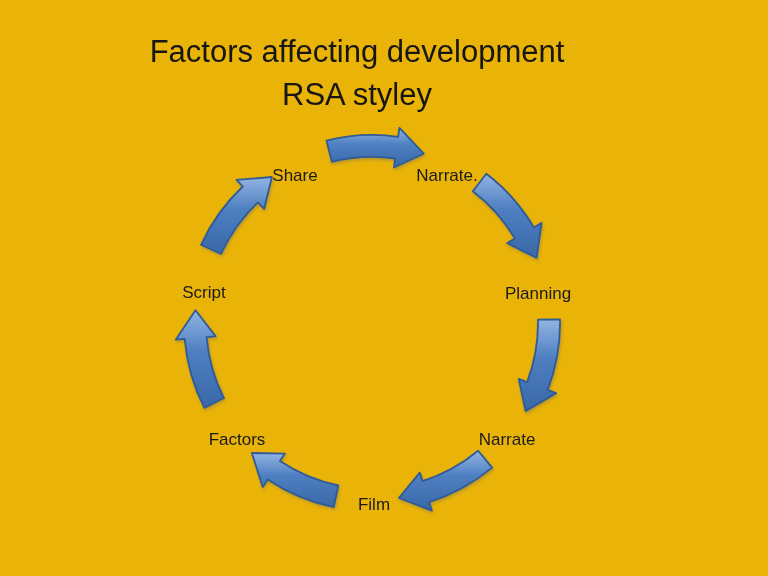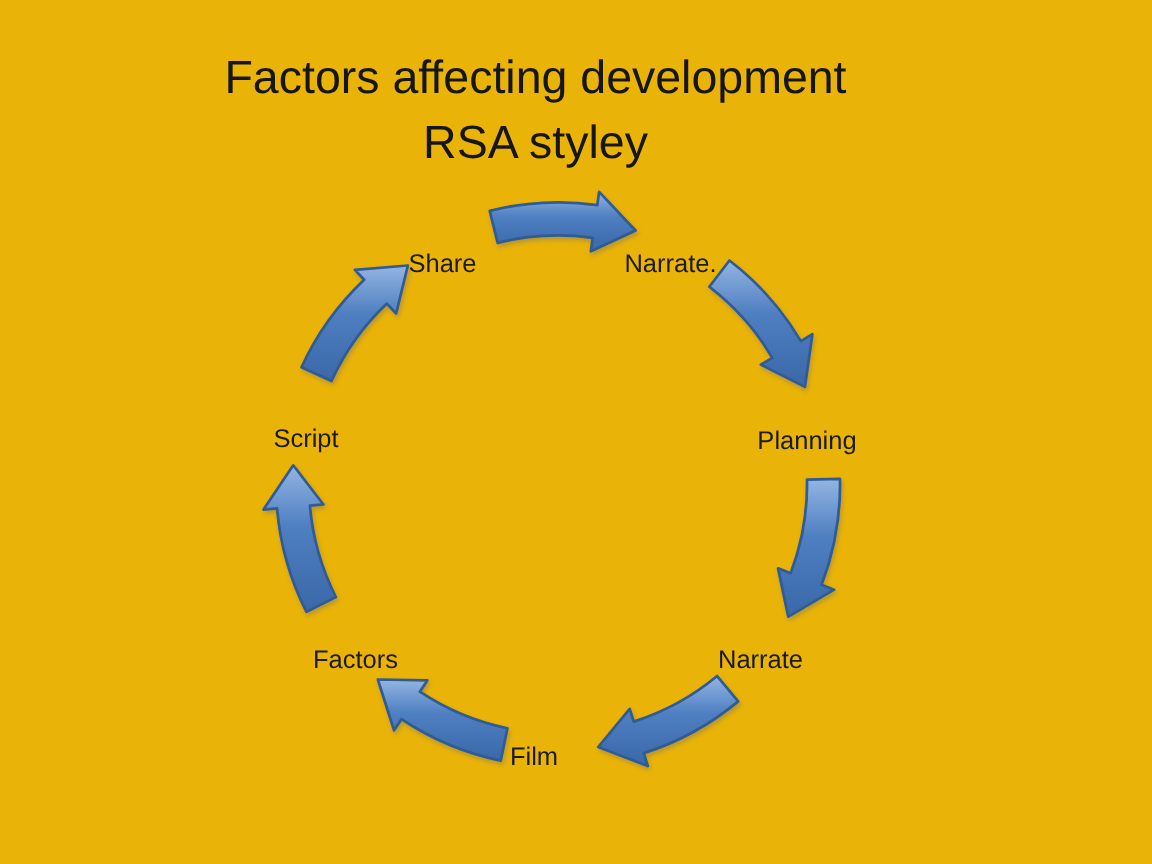--- a/index.html
+++ b/index.html
@@ -70,17 +70,17 @@
         <path d="M 333.8 507.1 A 188 188 0 0 1 267.7 479.4 L 262.7 486.9 L 251.9 453.0 L 284.9 453.6 L 279.9 461.1 A 166 166 0 0 0 338.3 485.5 Z" class="cycle-arrow" fill="url(#arrowGrad)" stroke="#2F5B96"></path>
         <path d="M 204.3 407.9 A 188 188 0 0 1 184.7 338.9 L 175.7 339.7 L 195.5 310.2 L 215.6 336.3 L 206.6 337.1 A 166 166 0 0 0 223.9 398.0 Z" class="cycle-arrow" fill="url(#arrowGrad)" stroke="#2F5B96"></path>
         <path d="M 201.0 244.8 A 188 188 0 0 1 242.8 186.5 L 236.6 179.9 L 271.9 177.0 L 264.1 209.0 L 257.9 202.4 A 166 166 0 0 0 221.0 254.0 Z" class="cycle-arrow" fill="url(#arrowGrad)" stroke="#2F5B96"></path>
       </g>
   </svg>
 
   <div class="cycle-label" style="left:295px; top:159px">Share</div>
   <div class="cycle-label" style="left:447px; top:159px">Narrate.</div>
   <div class="cycle-label" style="left:538px; top:277px">Planning</div>
   <div class="cycle-label" style="left:507px; top:423px">Narrate</div>
-  <div class="cycle-label" style="left:356px; top:488px">Film</div>
+  <div class="cycle-label" style="left:374px; top:488px">Film</div>
   <div class="cycle-label" style="left:237px; top:423px">Factors</div>
   <div class="cycle-label" style="left:204px; top:276px">Script</div>
 
 </div>
 
 </body></html>

